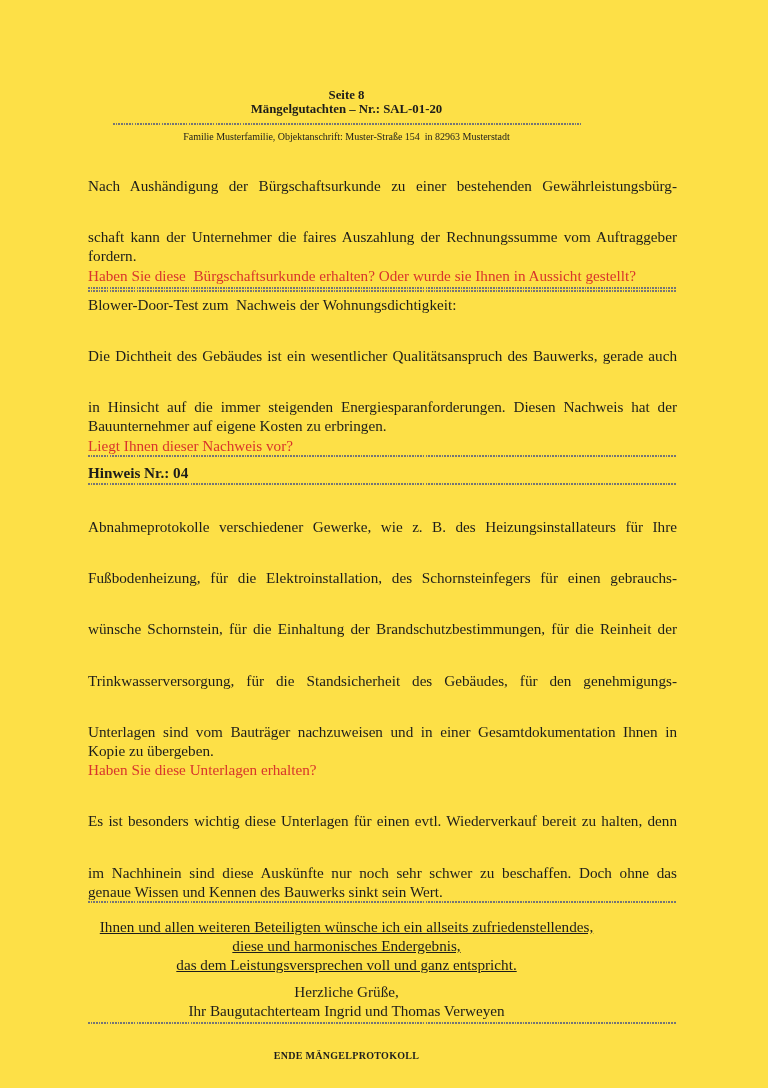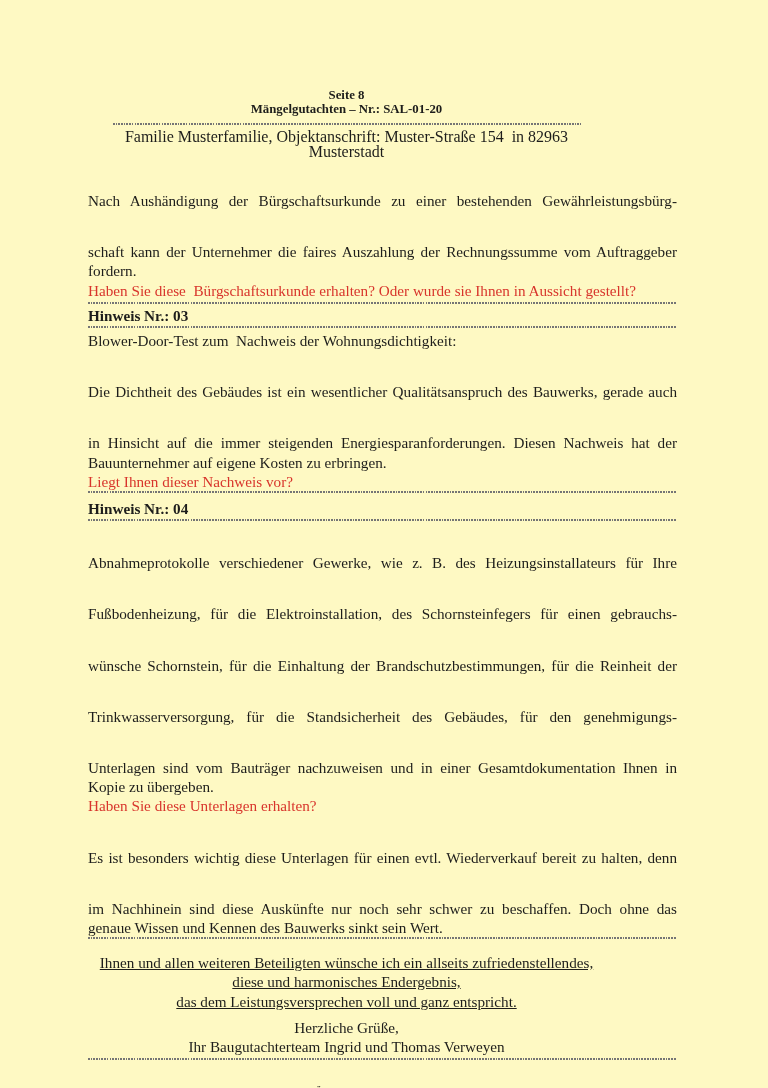--- a/index.html
+++ b/index.html
@@ -1,20 +1,20 @@
 <!DOCTYPE html>
 <html style="--text: #1d1d1b; --red: #d8352c; --separator: #757575;"><head>
 <meta charset="utf-8">
 <style>
   html, body { margin: 0; padding: 0; background: #ffffff; }
   .page {
     position: relative;
     width: 768px;
     height: 1088px;
-    background: #fef9c3;
+    background: #fde047;
     font-family: "Liberation Serif", "DejaVu Serif", serif;
     color: var(--text, #1d1d1b);
     overflow: hidden;
   }
   .content {
     position: absolute;
     left: 88px;
     top: 88px;
     width: 589px;
   }
@@ -29,21 +29,21 @@
     height: 2px;
     background-image: repeating-linear-gradient(
       to right,
       var(--separator, #757575) 0px,
       var(--separator, #757575) 1.6px,
       transparent 1.6px,
       transparent 2.7px
     );
   }
   .header-sep { width: 468px; margin: 7px auto 4px auto; }
-  .address { font-size: 16px; line-height: 15px; }
+  .address { font-size: 10px; line-height: 15px; }
 
   .body-text { font-size: 15.2px; line-height: 19.2px; }
   .line  { white-space: pre-wrap; }
   .jline { text-align: justify; text-align-last: justify; margin-top: 32px; }
   .red   { color: var(--red, #d8352c); }
 
   .intro       { margin-top: 19px; }
   .sep-a       { margin-top: 2px; }
   .h3-heading  { margin-top: 2px; font-weight: bold; }
   .sep-b       { margin-top: 1px; }
@@ -80,21 +80,20 @@
 
       <div class="intro">
         <div class="jline">Nach Aushändigung der Bürgschaftsurkunde zu einer bestehenden Gewährleistungsbürg-</div>
         <div class="jline">schaft kann der Unternehmer die faires Auszahlung der Rechnungssumme vom   Auftraggeber</div>
         <div class="line">fordern.</div>
         <div class="line red">Haben Sie diese  Bürgschaftsurkunde erhalten? Oder wurde sie Ihnen in Aussicht gestellt?</div>
       </div>
 
       <div class="sep sep-a"></div>
 
-      <div class="h3-heading">Hinweis Nr.: 03</div>
       <div class="sep sep-b"></div>
       <div class="blower-para">
         <div class="line">Blower-Door-Test zum  Nachweis der Wohnungsdichtigkeit:</div>
         <div class="jline">Die Dichtheit des Gebäudes ist ein wesentlicher Qualitätsanspruch des Bauwerks, gerade auch</div>
         <div class="jline">in Hinsicht auf die immer steigenden Energiesparanforderungen. Diesen Nachweis  hat  der</div>
         <div class="line">Bauunternehmer auf eigene Kosten zu erbringen.</div>
         <div class="line red">Liegt Ihnen dieser Nachweis vor?</div>
       </div>
 
       <div class="sep sep-c"></div>

